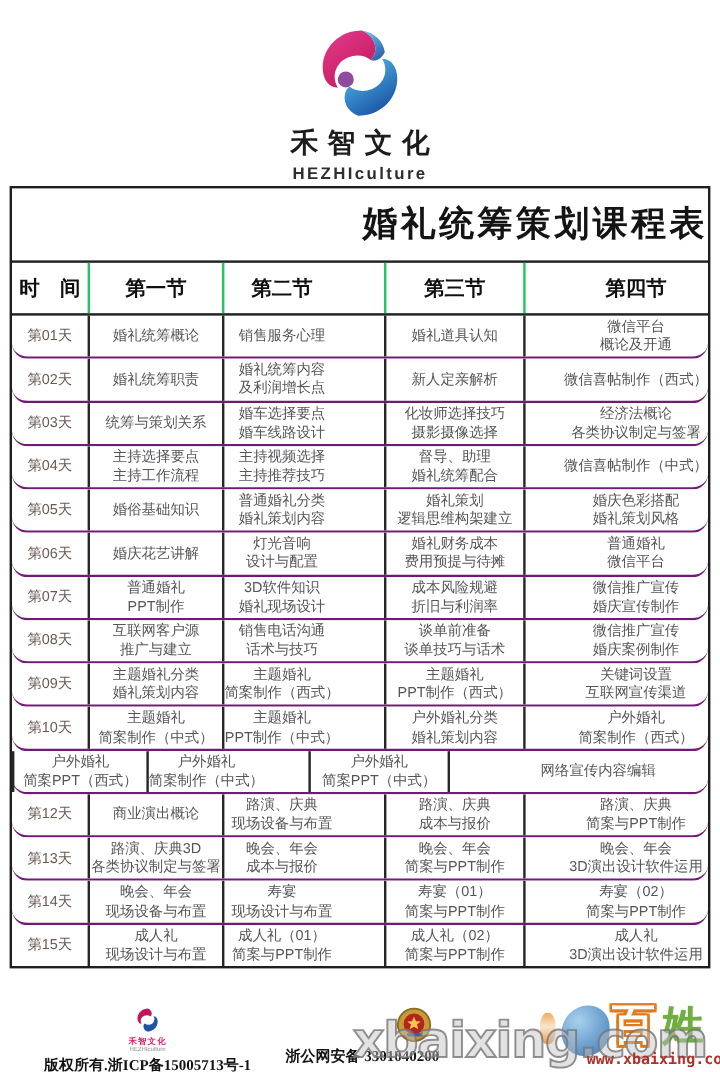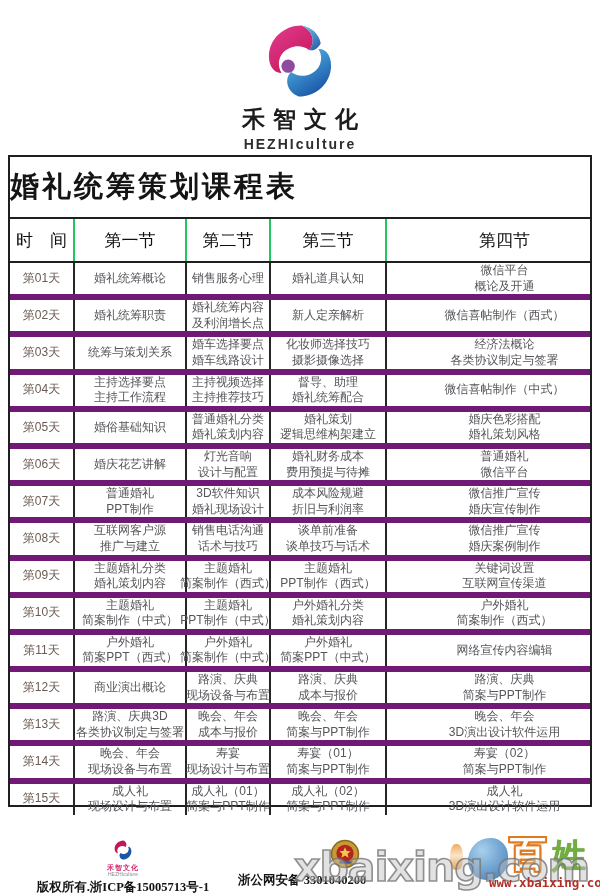--- a/index.html
+++ b/index.html
@@ -17,49 +17,49 @@
   .brand-sub{
     font-size:14px;font-weight:600;color:#2e2e2e;letter-spacing:2px;margin-top:1px;
   }
   
   .course-table{
     position:absolute;left:8px;top:155px;width:584px;height:652px;
     border:2px solid #1f1f1f;box-sizing:border-box;background:#fff;
     display:flex;flex-direction:column;
   }
   .title-row{
-    flex:0 0 60px;display:flex;align-items:center;justify-content:flex-start;
+    flex:0 0 60px;display:flex;align-items:center;justify-content:flex-end;
     border-bottom:2px solid #1f1f1f;
   }
   .table-title{
     font-family:"Liberation Serif","DejaVu Serif",serif;
     font-size:29px;font-weight:700;color:#141414;letter-spacing:3px;
   }
   .head-row{
     flex:0 0 42px;display:flex;border-bottom:2px solid #1f1f1f;
   }
   .head-cell{
     display:flex;align-items:center;justify-content:center;box-sizing:border-box;
     font-family:"Liberation Serif","DejaVu Serif",serif;
-    font-size:17px;font-weight:400;color:#101010;
+    font-size:17px;font-weight:700;color:#101010;
   }
   .table-body{flex:1;display:flex;flex-direction:column;}
   .row{flex:1;display:flex;}
-  .table-body .row:not(:last-child){border-bottom:6px solid #701a75;}
+  .table-body .row:not(:last-child){border-bottom:2px solid #701a75;border-radius:13px;}
   .cell{
     display:flex;flex-direction:column;align-items:center;justify-content:center;
     box-sizing:border-box;text-align:center;line-height:1.3;
     font-size:12px;color:#55565a;
   }
   .cell .line{white-space:nowrap;}
   .cell.day{color:#6b5a52;}
   .w0{width:63px;}
   .w1{width:112px;border-left:2px solid #262626;}
-  .w2{width:84px;border-left:2px solid #262626;}
-  .w3{width:116px;border-left:2px solid #262626;}
+  .w2{width:98px;border-left:2px solid #262626;}
+  .w3{width:116px;border-left:2px solid #262626;margin-left:37px;}
   .w4{flex:1;border-left:2px solid #262626;padding-left:32px;}
   .head-cell.w1,.head-cell.w2,.head-cell.w3,.head-cell.w4{border-left:2px solid #22c55e;}
   
   .footer-left{position:absolute;left:18px;top:840px;width:210px;text-align:center;z-index:2;}
   .mini-name{font-size:7px;font-weight:700;color:#d6246e;letter-spacing:1px;line-height:1.1;}
   .mini-sub{font-size:5px;color:#8a8a8a;line-height:1.1;}
   .copyright{
     margin-top:2px;font-family:"Liberation Serif","DejaVu Serif",serif;
     font-size:12.5px;font-weight:700;color:#141414;white-space:nowrap;
   }
@@ -307,21 +307,20 @@
         <div class="cell w3">
           <div class="line">户外婚礼分类</div>
           <div class="line">婚礼策划内容</div>
         </div>
         <div class="cell w4">
           <div class="line">户外婚礼</div>
           <div class="line">简案制作（西式）</div>
         </div>
       </div>
       <div class="row">
-        <div class="cell day w0">第11天</div>
         <div class="cell w1">
           <div class="line">户外婚礼</div>
           <div class="line">简案PPT（西式）</div>
         </div>
         <div class="cell w2">
           <div class="line">户外婚礼</div>
           <div class="line">简案制作（中式）</div>
         </div>
         <div class="cell w3">
           <div class="line">户外婚礼</div>

